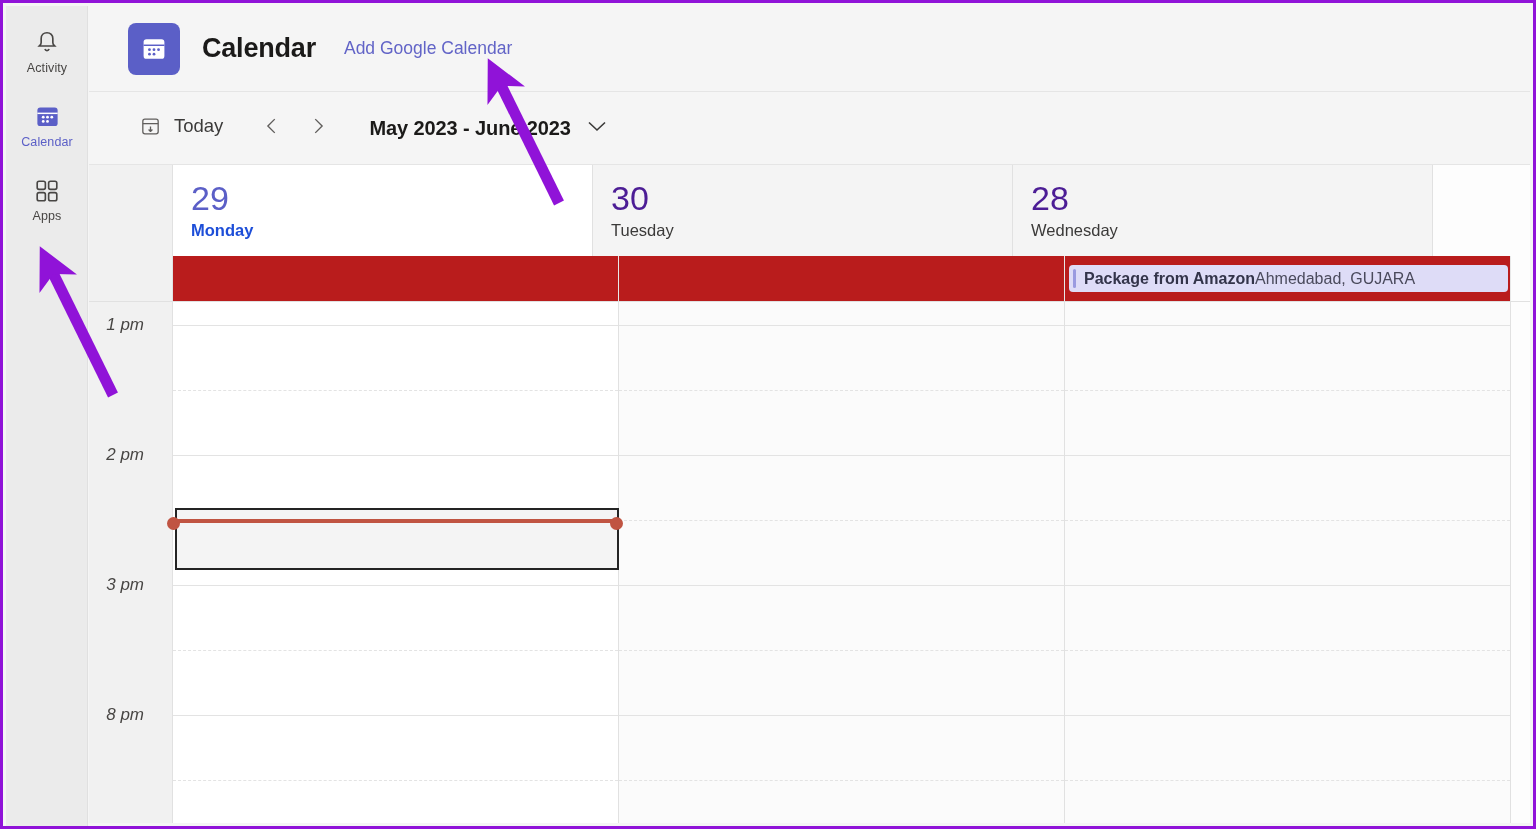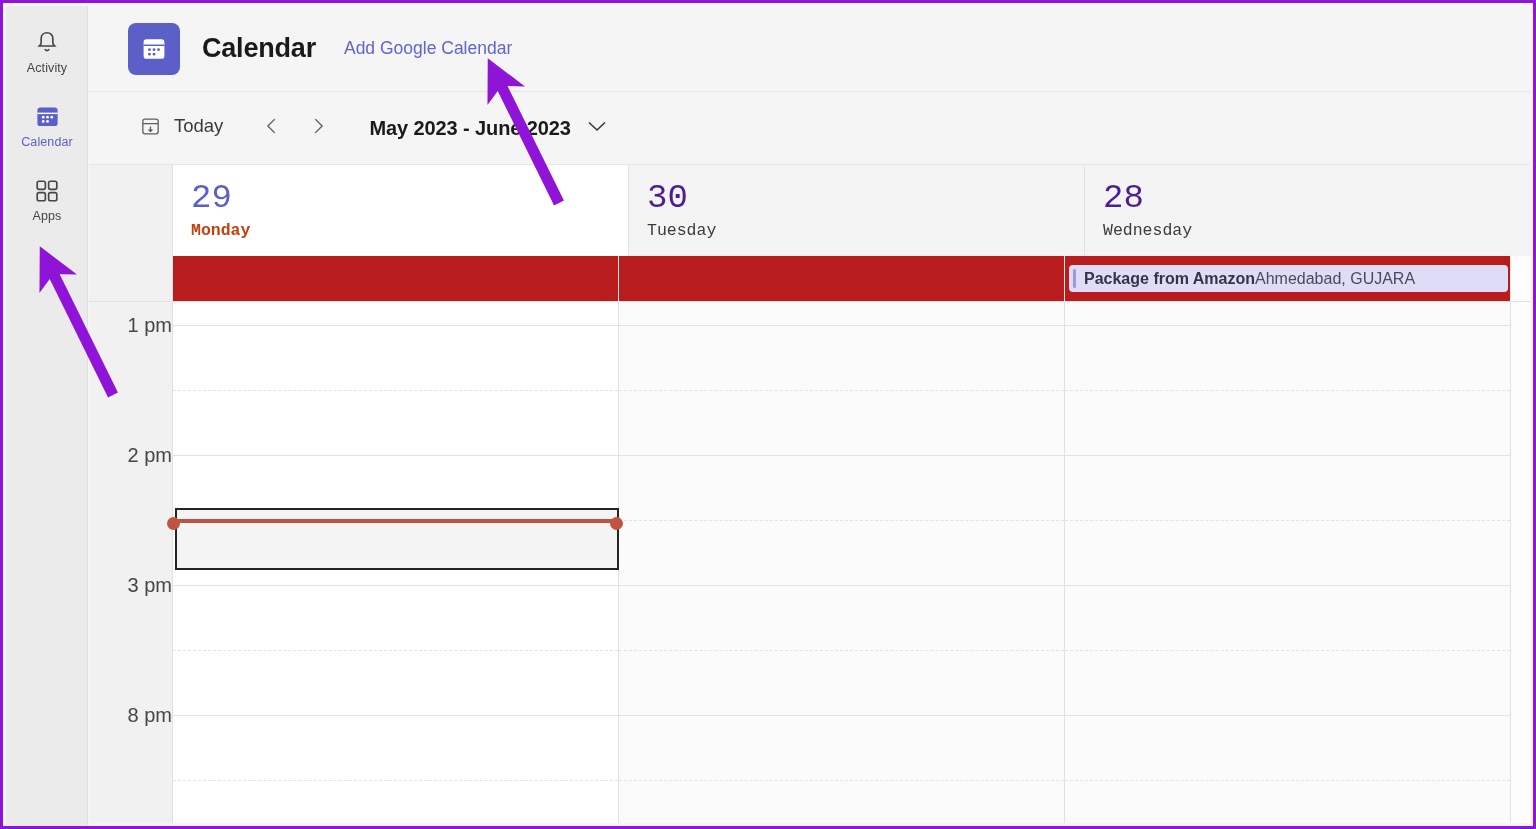--- a/index.html
+++ b/index.html
@@ -184,42 +184,41 @@
     border-right: 1px solid #e1e1e1;
     box-sizing: border-box;
   }
   #day-headers {
     position: absolute;
     left: 84px; top: 0; right: 0;
     height: 91px;
     display: flex;
   }
   .day-head {
-    width: 456px;
+    width: 420px;
     flex: none;
     box-sizing: border-box;
     border-right: 1px solid #e1e1e1;
     background: #f4f4f4;
     padding: 14px 16px 0 18px;
-    font-family: Liberation Mono, monospace;
   }
   .day-head.today { background: #ffffff; }
   .day-num {
     font-size: 34px;
     line-height: 38px;
     font-weight: 400;
     color: #4c1d95;
   }
   .day-head.today .day-num { color: #5b5fc7; font-weight: 500; }
   .day-name {
     font-size: 16.5px;
     color: #3b3a39;
     margin-top: 4px;
   }
-  .day-head.today .day-name { color: #c2410c; font-weight: 600; }
+  .day-head.today .day-name { color: #1d4ed8; font-weight: 600; }
 
   
   #allday-gutter {
     position: absolute;
     left: 0;
     top: 91px;
     width: 84px;
     height: 46px;
     background: #f1f1f1;
     border-right: 1px solid #e1e1e1;
@@ -293,25 +292,26 @@
     position: absolute;
     left: 0; top: 0;
     width: 84px;
     height: 100%;
     background: #f1f1f1;
     border-right: 1px solid #e1e1e1;
     box-sizing: border-box;
   }
   .time-label {
     position: absolute;
-    right: 0;
-    font-size: 20px;
+    right: 28px;
+    font-size: 17px;
     color: #484644;
     transform: translateY(-50%);
     white-space: nowrap;
+    font-style: italic;
   }
   #columns {
     position: absolute;
     left: 84px; top: 0; right: 0; bottom: 0;
   }
   .day-col {
     position: absolute;
     top: 0; bottom: 0;
     border-right: 1px solid #e1e1e1;
     box-sizing: border-box;

